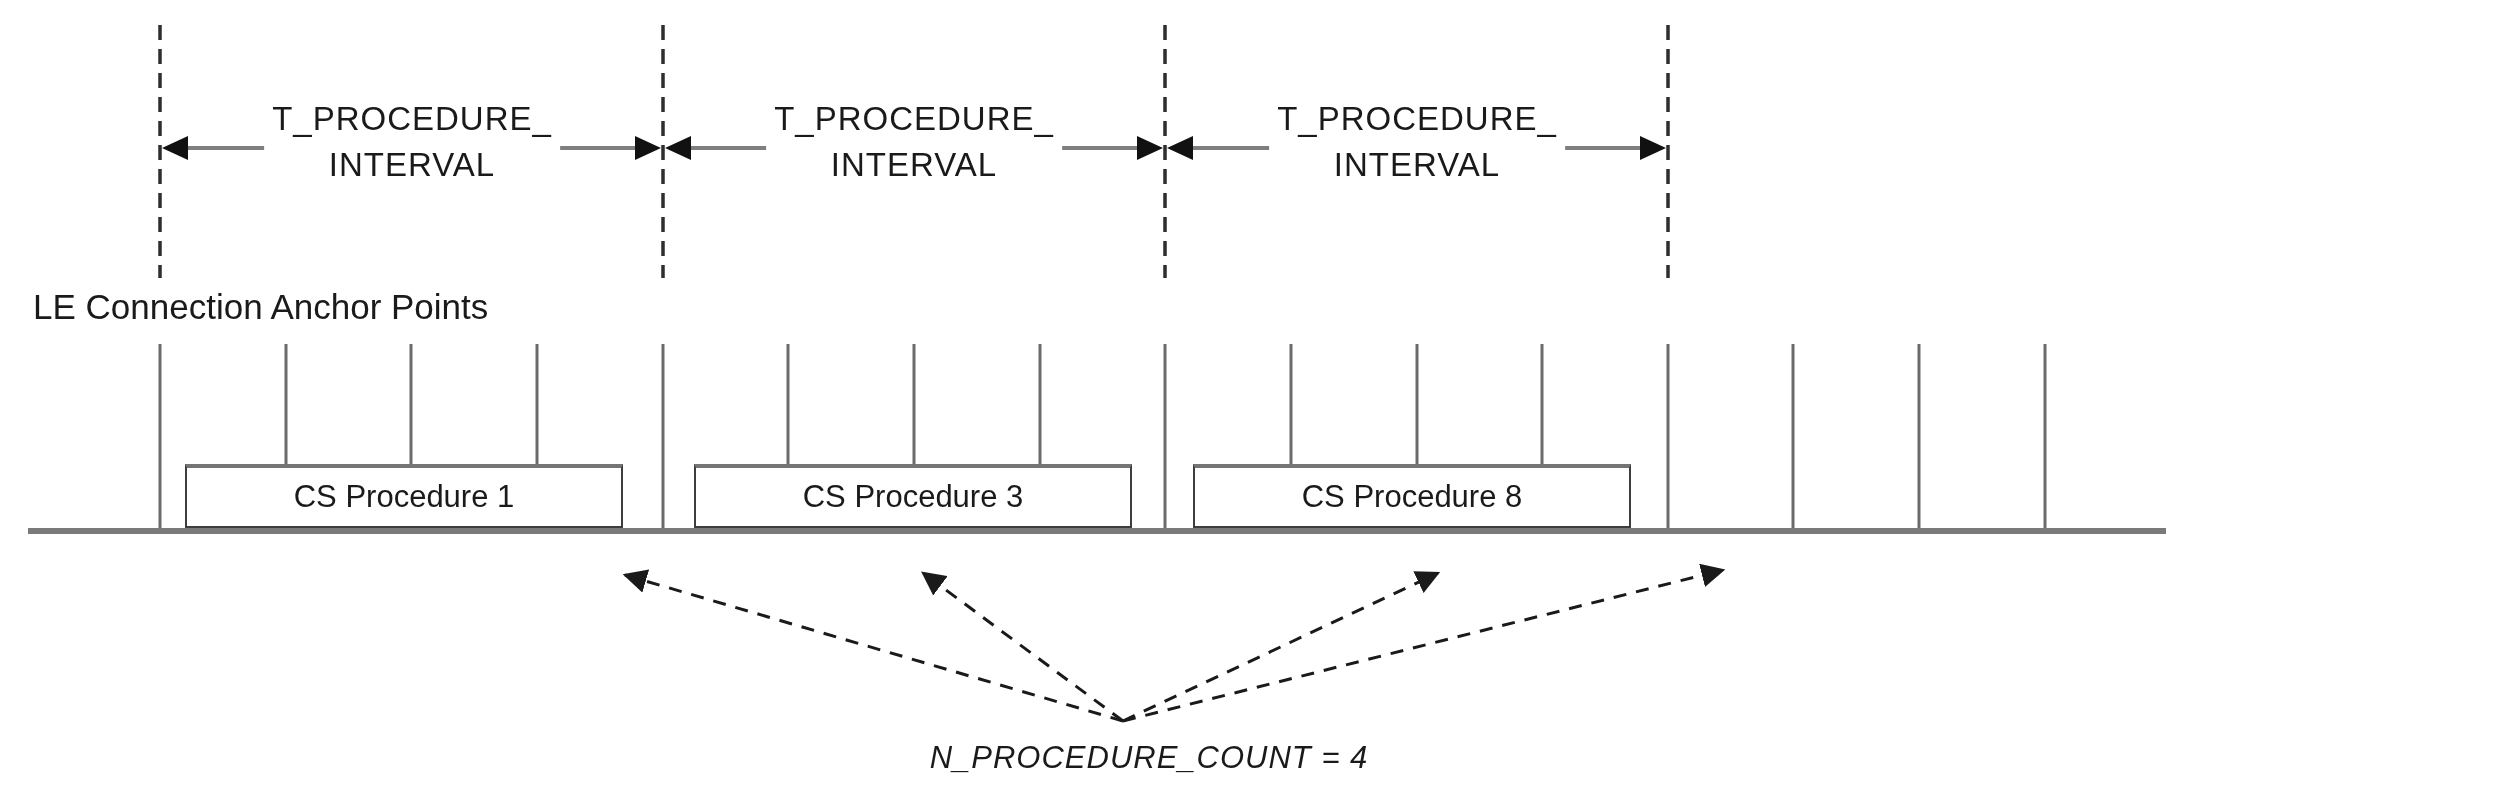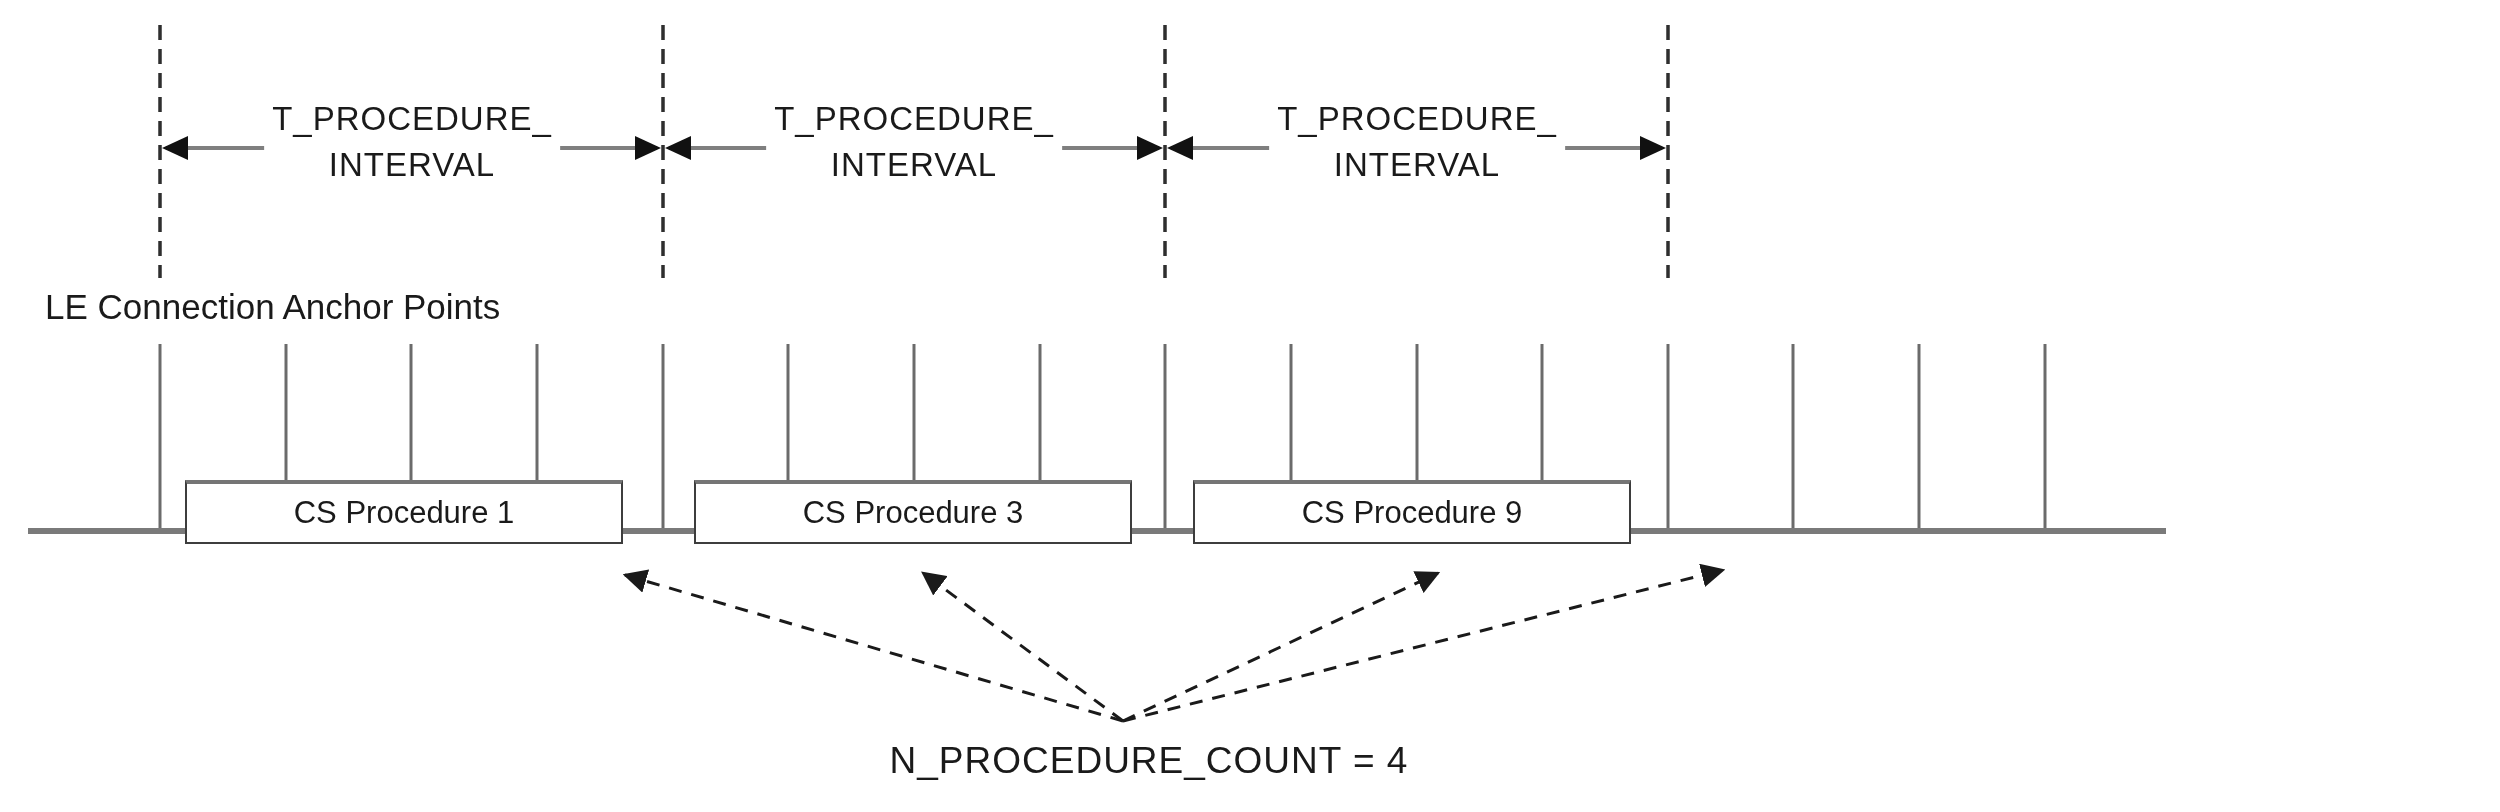--- a/index.html
+++ b/index.html
@@ -23,45 +23,44 @@
     background:#ffffff;
     padding:0 8px;
     white-space:nowrap;
   }
   .anchor-label{
     position:absolute;
     left:33px;
     top:287px;
     font-size:35px;
     white-space:nowrap;
-    margin-left:12px;
   }
   .proc-box{
     position:absolute;
     top:464px;
     height:64px;
     box-sizing:border-box;
     background:#ffffff;
     border:2px solid #3d3d3d;
     border-top:4px solid #757575;
     display:flex;
     align-items:center;
     justify-content:center;
     font-size:31px;
     white-space:nowrap;
-    margin-top:16px;
   }
   .count-label{
     position:absolute;
     left:1149px;
     top:740px;
     transform:translateX(-50%);
-    font-size:37px;
+    font-size:31px;
     letter-spacing:1px;
     white-space:nowrap;
+    font-style:italic;
   }
 </style>
 </head>
 <body>
 
 <div class="canvas">
 
   <svg class="overlay" viewBox="0 0 2500 812">
     <defs>
       <marker id="ah" viewBox="0 0 10 10" refX="9" refY="5" markerWidth="8" markerHeight="8" orient="auto-start-reverse">
@@ -127,18 +126,18 @@
 
   <div class="anchor-label">LE Connection Anchor Points</div>
 
   <div class="proc-box" style="left:185px;width:438px">
     <span>CS Procedure 1</span>
   </div>
   <div class="proc-box" style="left:694px;width:438px">
     <span>CS Procedure 3</span>
   </div>
   <div class="proc-box" style="left:1193px;width:438px">
-    <span>CS Procedure 9</span>
+    <span>CS Procedure 8</span>
   </div>
 
   <div class="count-label">N_PROCEDURE_COUNT = 4</div>
 
 </div>
 
 </body></html>

